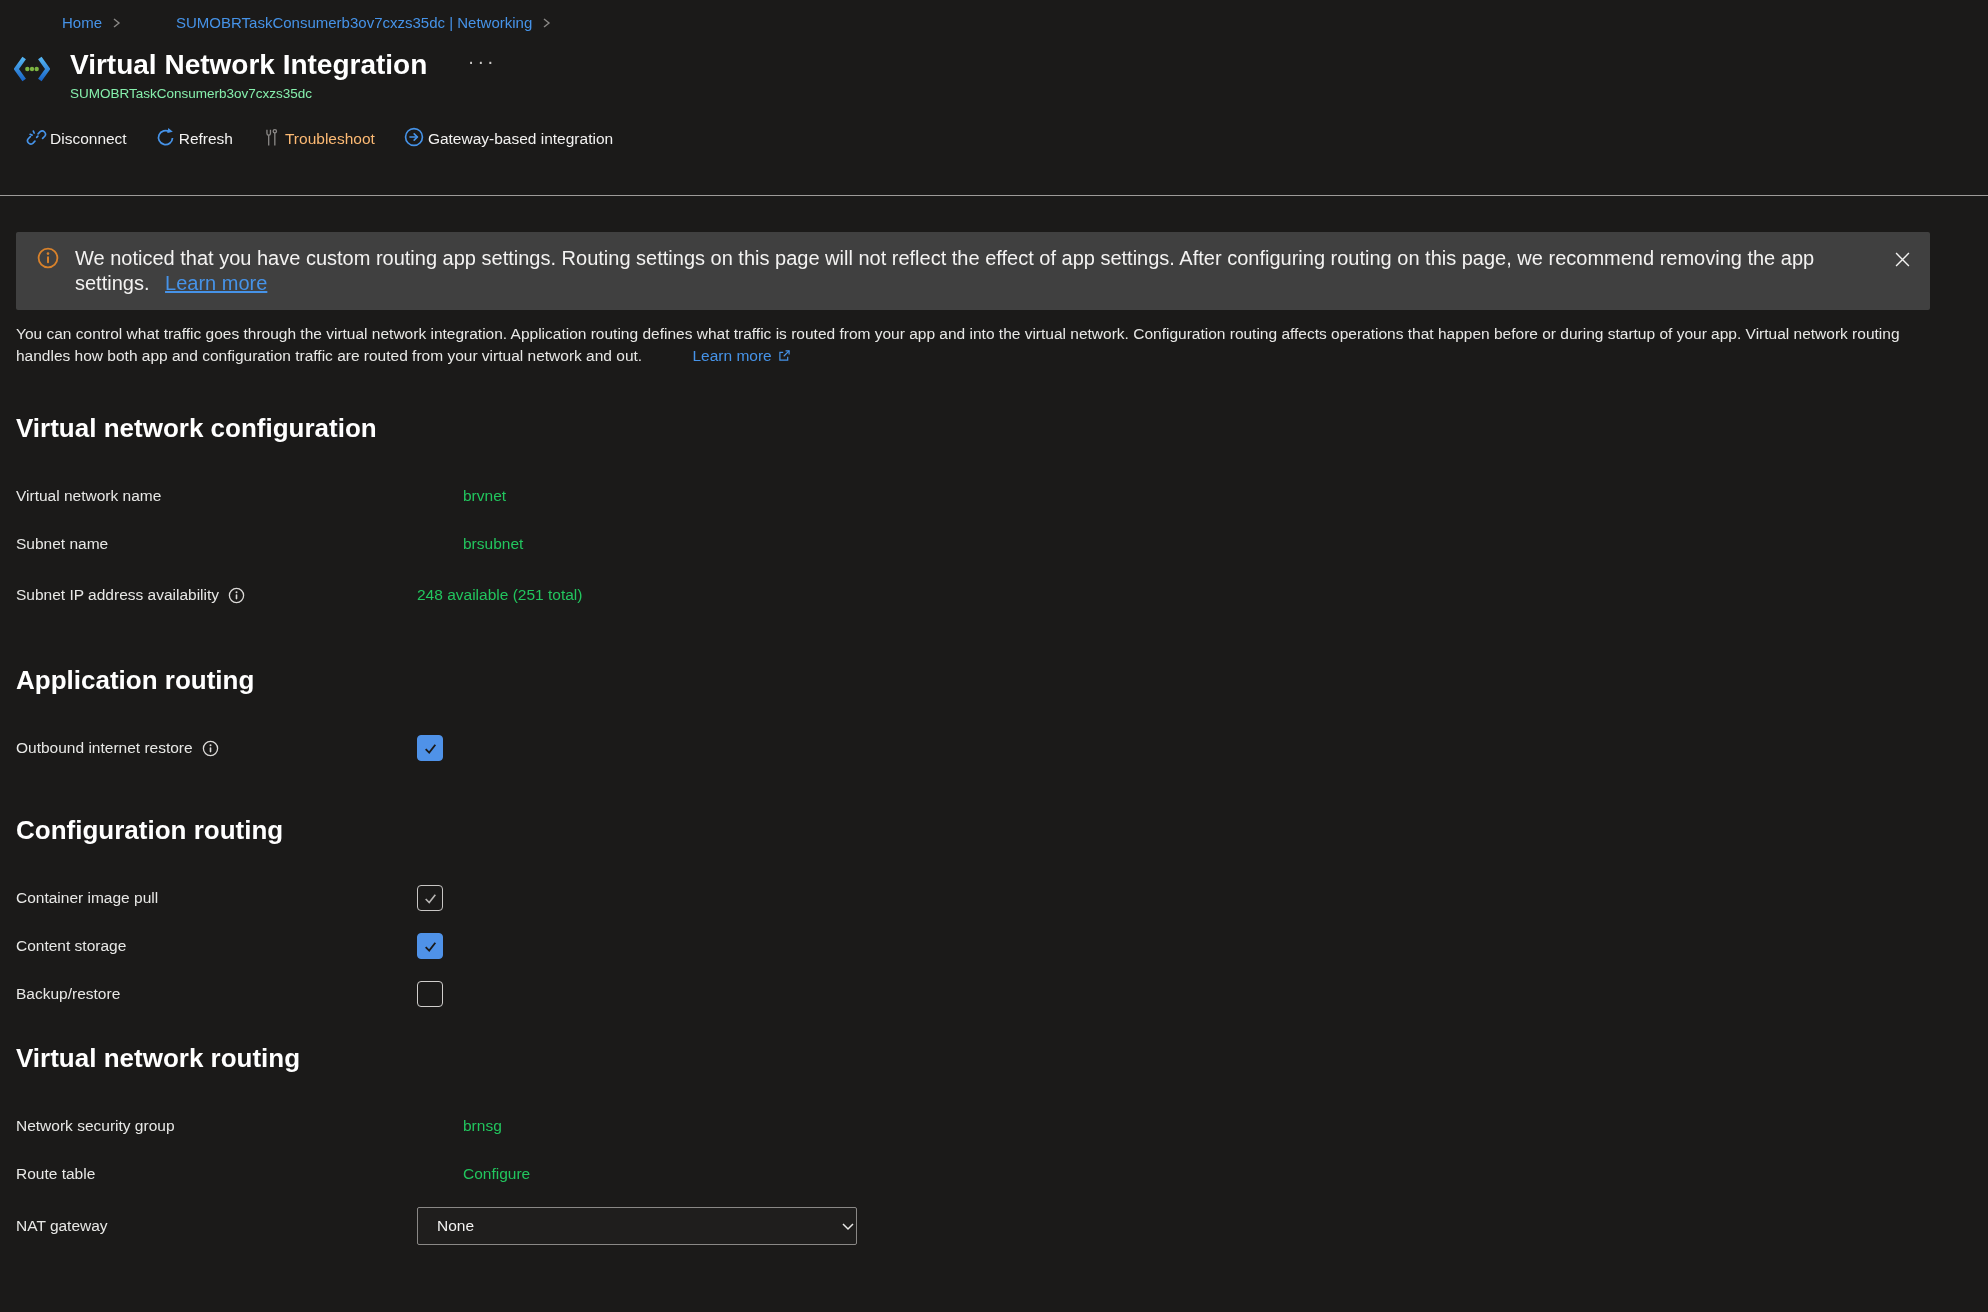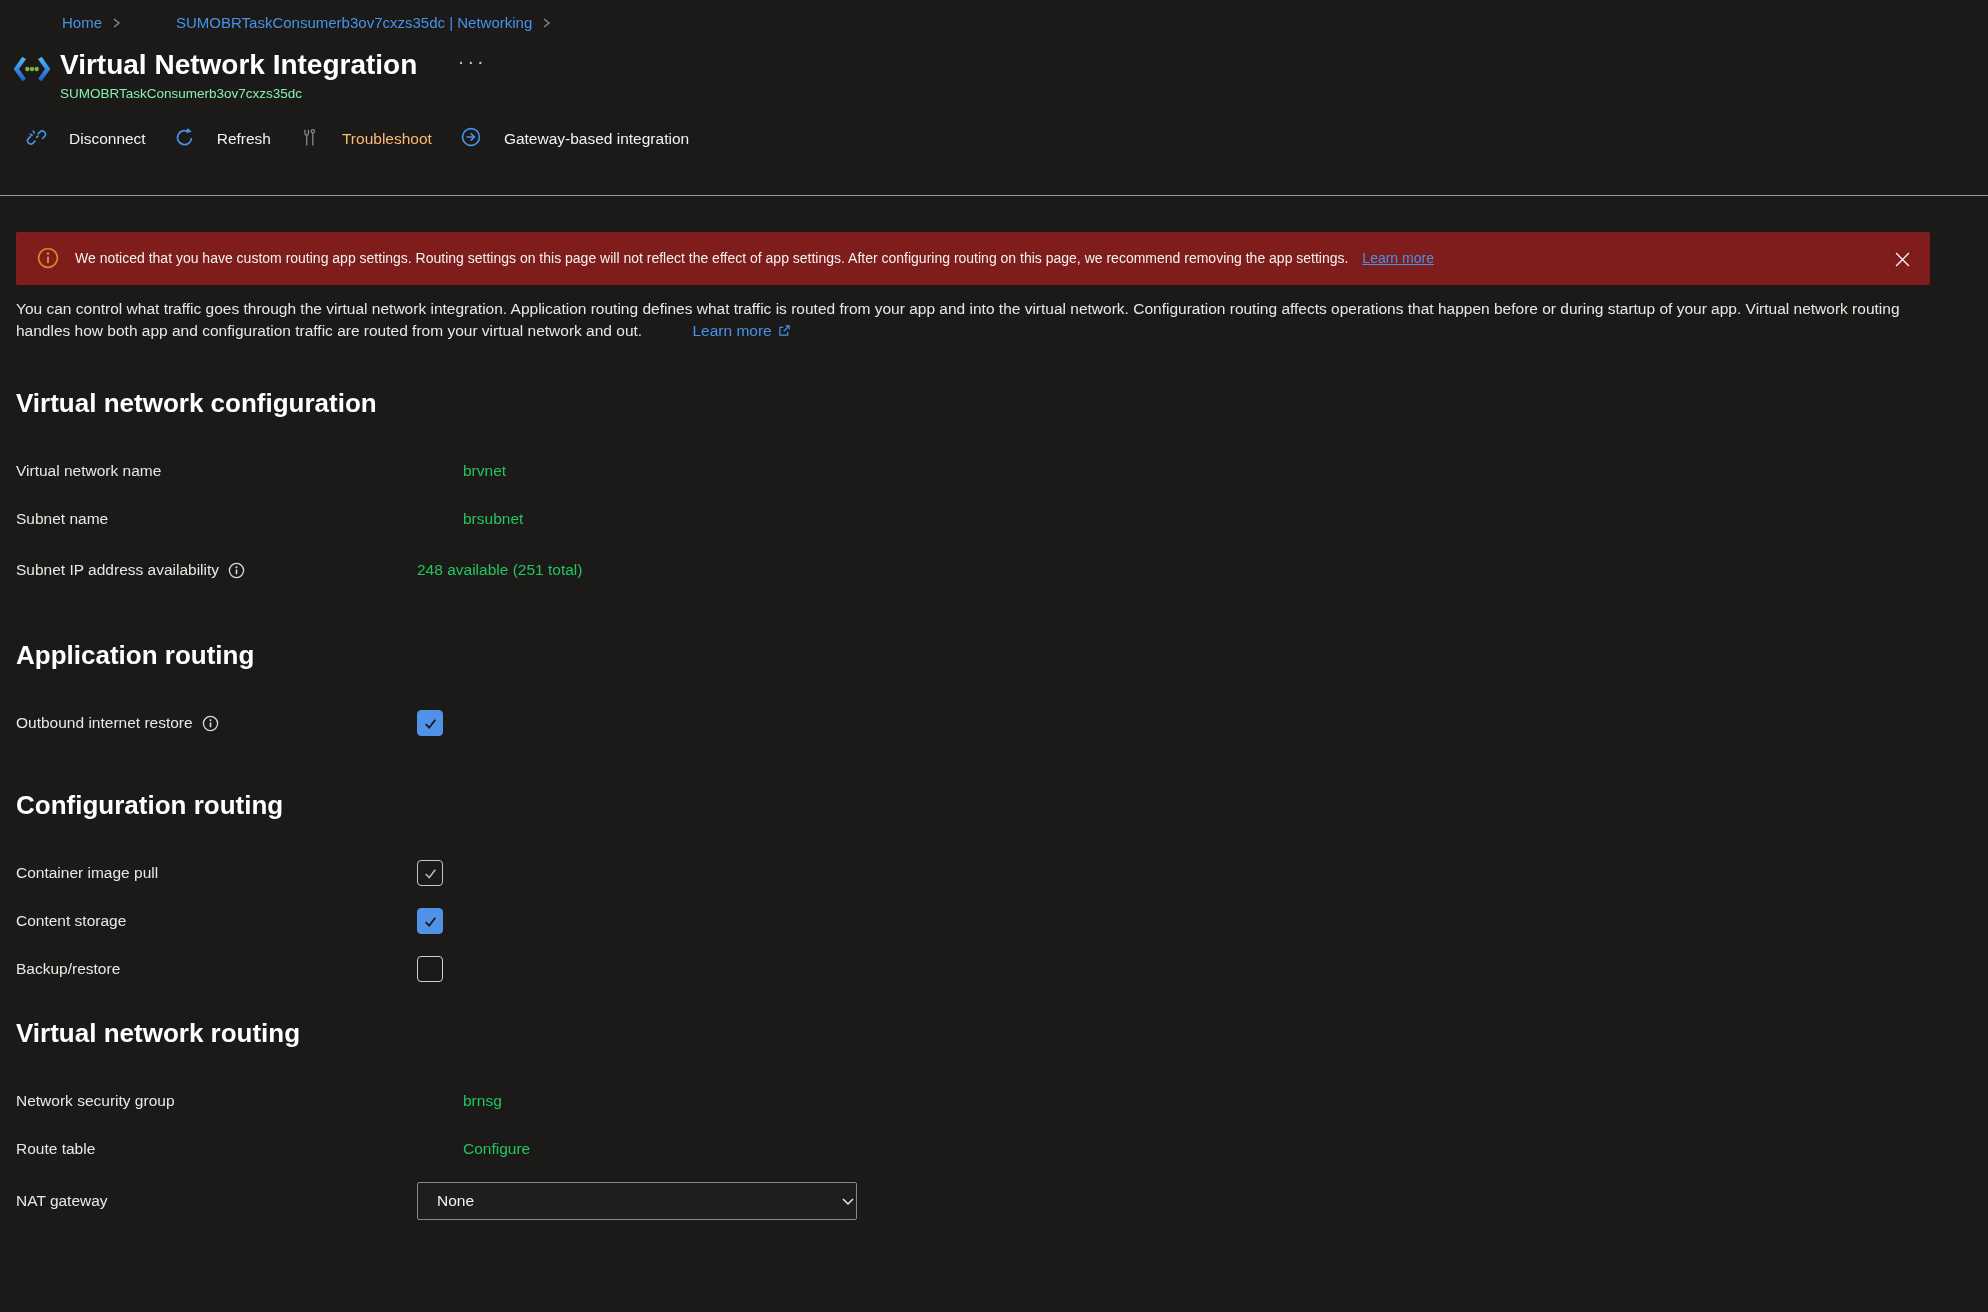--- a/index.html
+++ b/index.html
@@ -11,34 +11,34 @@
   }
   a{text-decoration:none;cursor:pointer;margin-left:46px;}
   .link{color:#4693e8;}
   
   .breadcrumb{padding:14px 0 0 16px;font-size:15px;display:flex;align-items:center;gap:8px;}
   .crumb{color:#4693e8;}
   .crumb-sep{display:flex;align-items:center;}
   
   .header-row{margin:16px 0 0 14px;display:flex;align-items:flex-start;}
   .app-icon{margin-top:8px;flex:0 0 auto;}
-  .title-block{margin-left:10px;}
+  .title-block{margin-left:20px;}
   .page-title{font-size:28px;font-weight:700;color:#ffffff;line-height:36px;display:inline-block;}
   .more-btn{display:inline-block;margin-left:36px;color:#c8c6c4;font-size:20px;letter-spacing:3px;vertical-align:6px;cursor:pointer;}
   .subtitle{font-size:13.5px;color:#86efac;margin-top:3px;}
   
   .toolbar{margin-top:22px;padding-left:26px;display:flex;align-items:center;gap:28px;height:32px;}
-  .tb-btn{display:flex;align-items:center;gap:22px;font-size:15.5px;color:#f3f2f1;cursor:pointer;}
+  .tb-btn{display:flex;align-items:center;gap:3px;font-size:15.5px;color:#f3f2f1;cursor:pointer;}
   .tb-btn.disabled{color:#fdba74;cursor:default;}
   .divider{margin-top:40px;border-top:1px solid #9d9b99;width:100%;}
   
   .banner{
-    margin:36px 58px 0 16px;background:#7f1d1d;border-radius:2px;
+    margin:36px 58px 0 16px;background:#404040;border-radius:2px;
     padding:14px 56px 14px 21px;position:relative;
-    font-size:14px;line-height:25px;color:#f3f2f1;
+    font-size:20px;line-height:25px;color:#f3f2f1;
   }
   .banner .warn-icon{float:left;margin:1px 16px 0 0;}
   .banner a{color:#4693e8;text-decoration:underline;margin-left:10px;}
   .banner-close{position:absolute;top:20px;right:20px;cursor:pointer;line-height:0;}
   
   .intro{margin:13px 62px 0 16px;font-size:15.5px;line-height:22px;color:#e8e8e6;}
   .intro a{color:#4693e8;white-space:nowrap;}
   .intro .ext{vertical-align:-3px;margin-left:4px;}
   
   h2{margin:42px 0 28px 16px;font-size:26px;font-weight:700;color:#ffffff;line-height:32px;}

